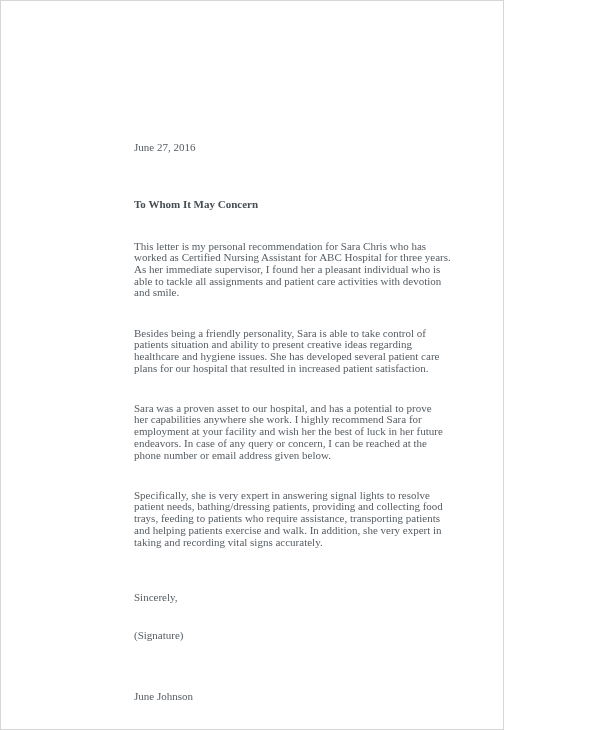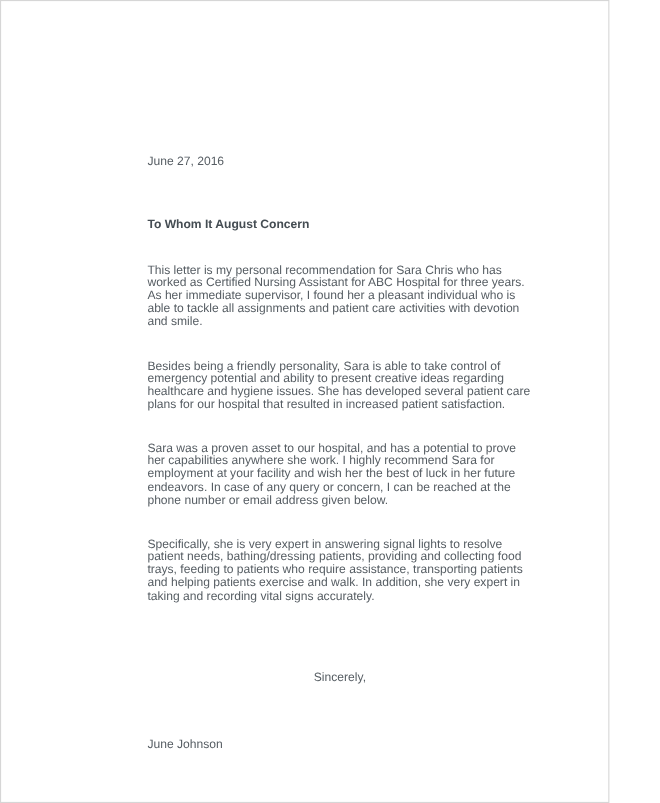--- a/index.html
+++ b/index.html
@@ -5,25 +5,25 @@
   :root {
     --page-bg: #ffffff;
     --page-border: #d6d6d6;
     --text-color: #565d63;
     --heading-color: #454d53;
   }
   * { margin: 0; padding: 0; box-sizing: border-box; }
   html, body { background: #ffffff; }
   .page {
     position: relative;
-    width: 554px;
+    width: 504px;
     height: 730px;
     background: var(--page-bg);
     border: 1px solid var(--page-border);
-    font-family: Liberation Sans, sans-serif;
+    font-family: Liberation Serif, serif;
     color: var(--text-color);
     overflow: hidden;
     padding-left: 13px;
   }
   .content {
     position: absolute;
     left: 133px;
     top: 118px;
     width: 350px;
     font-size: 11px;
@@ -32,52 +32,53 @@
   }
   .date { }
   .salutation {
     margin-top: 21px;
     font-weight: bold;
     color: var(--heading-color);
   }
   .para { white-space: pre; }
   .salutation + .para { margin-top: 7px; }
   .para + .para { margin-top: 5px; }
-  .closing { margin-top: 39px; text-align: center; }
+  .closing { margin-top: 20px; }
   .sig-placeholder { margin-top: 3px; }
   .sig-block { margin-top: 3px; }
   .sig-block div { white-space: pre; }
 </style>
 </head>
 <body>
 
 <div class="page">
   <div class="content">
     <div class="date">June 27, 2016</div>
-    <div class="salutation">To Whom It August Concern</div>
+    <div class="salutation">To Whom It May Concern</div>
     <div class="para">This letter is my personal recommendation for Sara Chris who has
 worked as Certified Nursing Assistant for ABC Hospital for three years.
 As her immediate supervisor, I found her a pleasant individual who is
 able to tackle all assignments and patient care activities with devotion
 and smile.</div>
     <div class="para">Besides being a friendly personality, Sara is able to take control of
-emergency potential and ability to present creative ideas regarding
+patients situation and ability to present creative ideas regarding
 healthcare and hygiene issues. She has developed several patient care
 plans for our hospital that resulted in increased patient satisfaction.</div>
     <div class="para">Sara was a proven asset to our hospital, and has a potential to prove
 her capabilities anywhere she work. I highly recommend Sara for
 employment at your facility and wish her the best of luck in her future
 endeavors. In case of any query or concern, I can be reached at the
 phone number or email address given below.</div>
     <div class="para">Specifically, she is very expert in answering signal lights to resolve
 patient needs, bathing/dressing patients, providing and collecting food
 trays, feeding to patients who require assistance, transporting patients
 and helping patients exercise and walk. In addition, she very expert in
 taking and recording vital signs accurately.</div>
     <div class="closing">Sincerely,</div>
+    <div class="sig-placeholder">(Signature)</div>
     <div class="sig-block">
       <div>June Johnson</div>
       
       
       
       
       
     </div>
   </div>
 </div>

